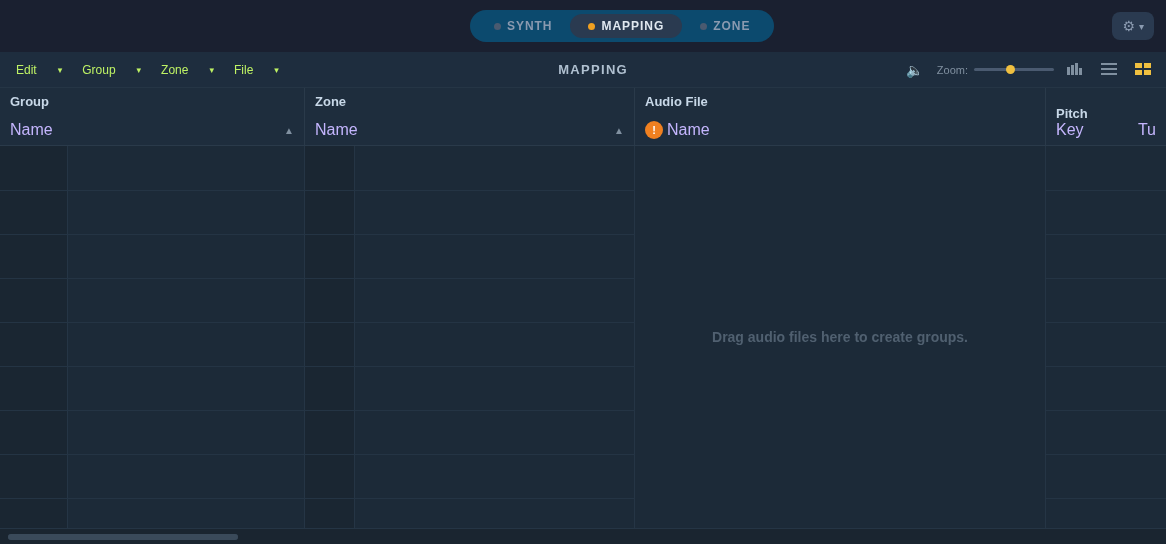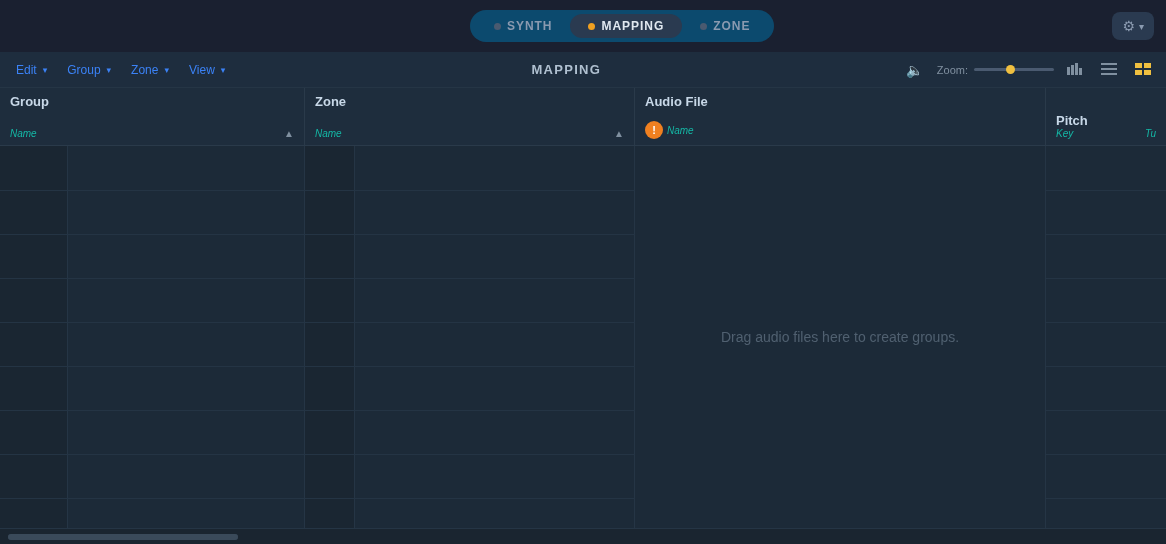--- a/index.html
+++ b/index.html
@@ -82,23 +82,23 @@
       background: #1e2d3e;
       border-bottom: 1px solid #253545;
       padding: 0 10px;
       height: 36px;
       gap: 8px;
     }
 
     .toolbar-btn {
       display: flex;
       align-items: center;
-      gap: 3px;
+      gap: 18px;
       font-size: 12px;
-      color: #3b82f6;
+      color: #bef264;
       cursor: pointer;
       padding: 3px 6px;
       border-radius: 4px;
     }
 
     .toolbar-title {
       flex: 1;
       text-align: center;
       font-size: 13px;
       font-weight: 600;
@@ -206,23 +206,22 @@
       color: #c8d8e8;
     }
 
     .col-header-bottom {
       display: flex;
       align-items: center;
       justify-content: space-between;
     }
 
     .col-header-bottom-text {
-      font-size: 10px;
-      color: #14b8a6;
-      font-style: italic;
+      font-size: 16px;
+      color: #c4b5fd;
     }
 
     .sort-arrow {
       font-size: 10px;
       color: #6070808;
       color: #8090a0;
     }
 
     .warning-icon {
       width: 18px;
@@ -242,20 +241,21 @@
       display: flex;
       align-items: center;
     }
 
     
     .table-body {
       flex: 1;
       display: flex;
       position: relative;
       overflow: hidden;
+      font-weight: bold;
     }
 
     .table-body-inner {
       display: flex;
       width: 100%;
     }
 
     .body-col-group {
       width: 305px;
       min-width: 305px;
@@ -396,21 +396,21 @@
   </div>
   <div class="toolbar-btn">
     <span>Group</span>
     <span class="chevron">▾</span>
   </div>
   <div class="toolbar-btn">
     <span>Zone</span>
     <span class="chevron">▾</span>
   </div>
   <div class="toolbar-btn">
-    <span>View</span>
+    <span>File</span>
     <span class="chevron">▾</span>
   </div>
 
   <div class="toolbar-title">MAPPING</div>
 
   <div class="toolbar-right">
     <div class="toolbar-icon-btn">🔈</div>
     <div class="zoom-control">
       <span>Zoom:</span>
       <div class="zoom-slider">

